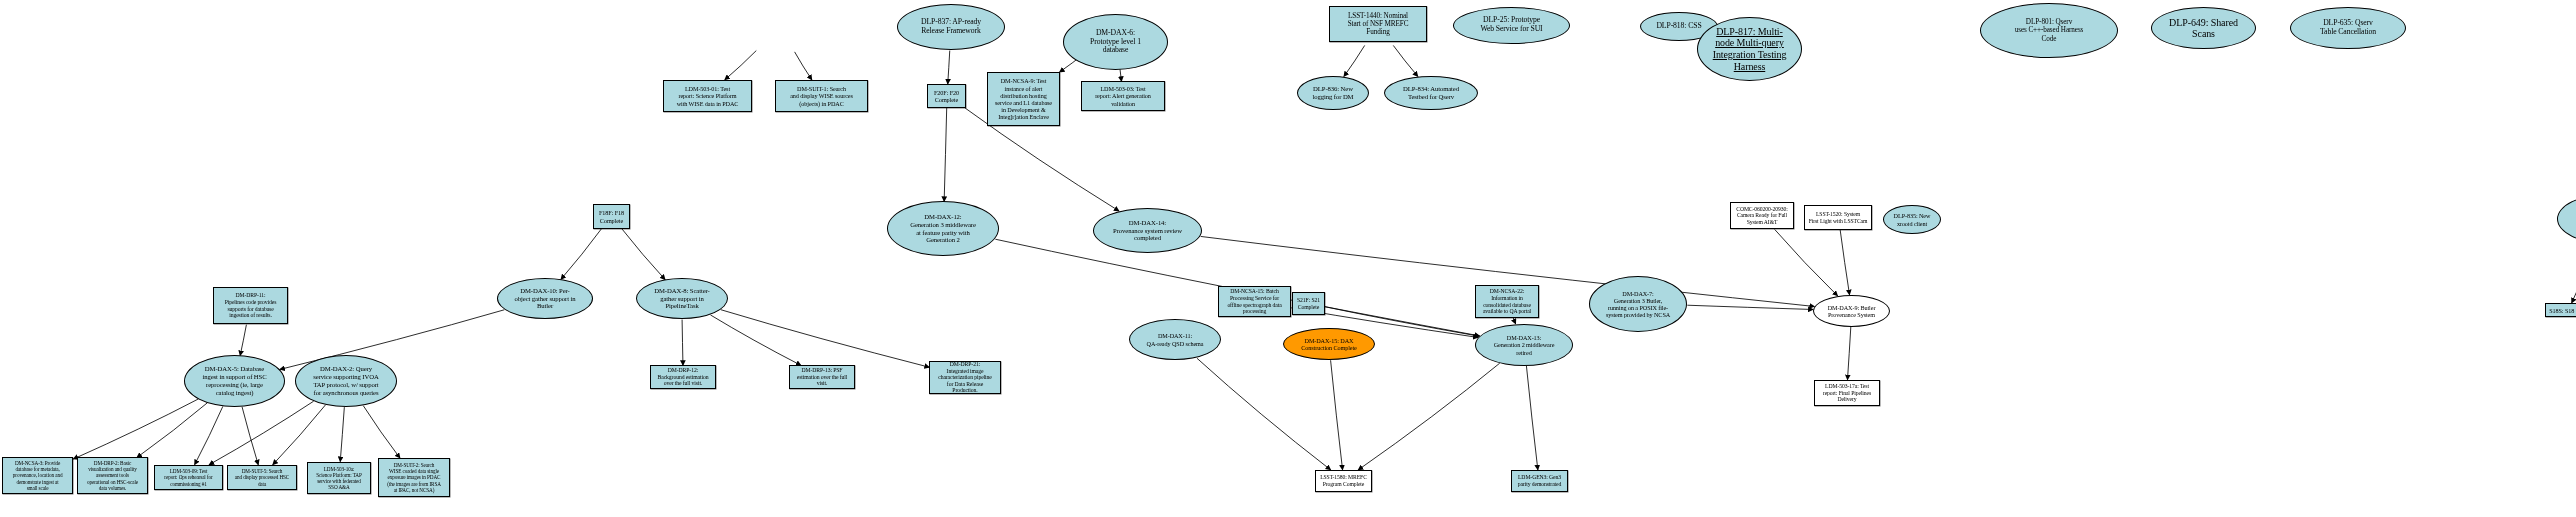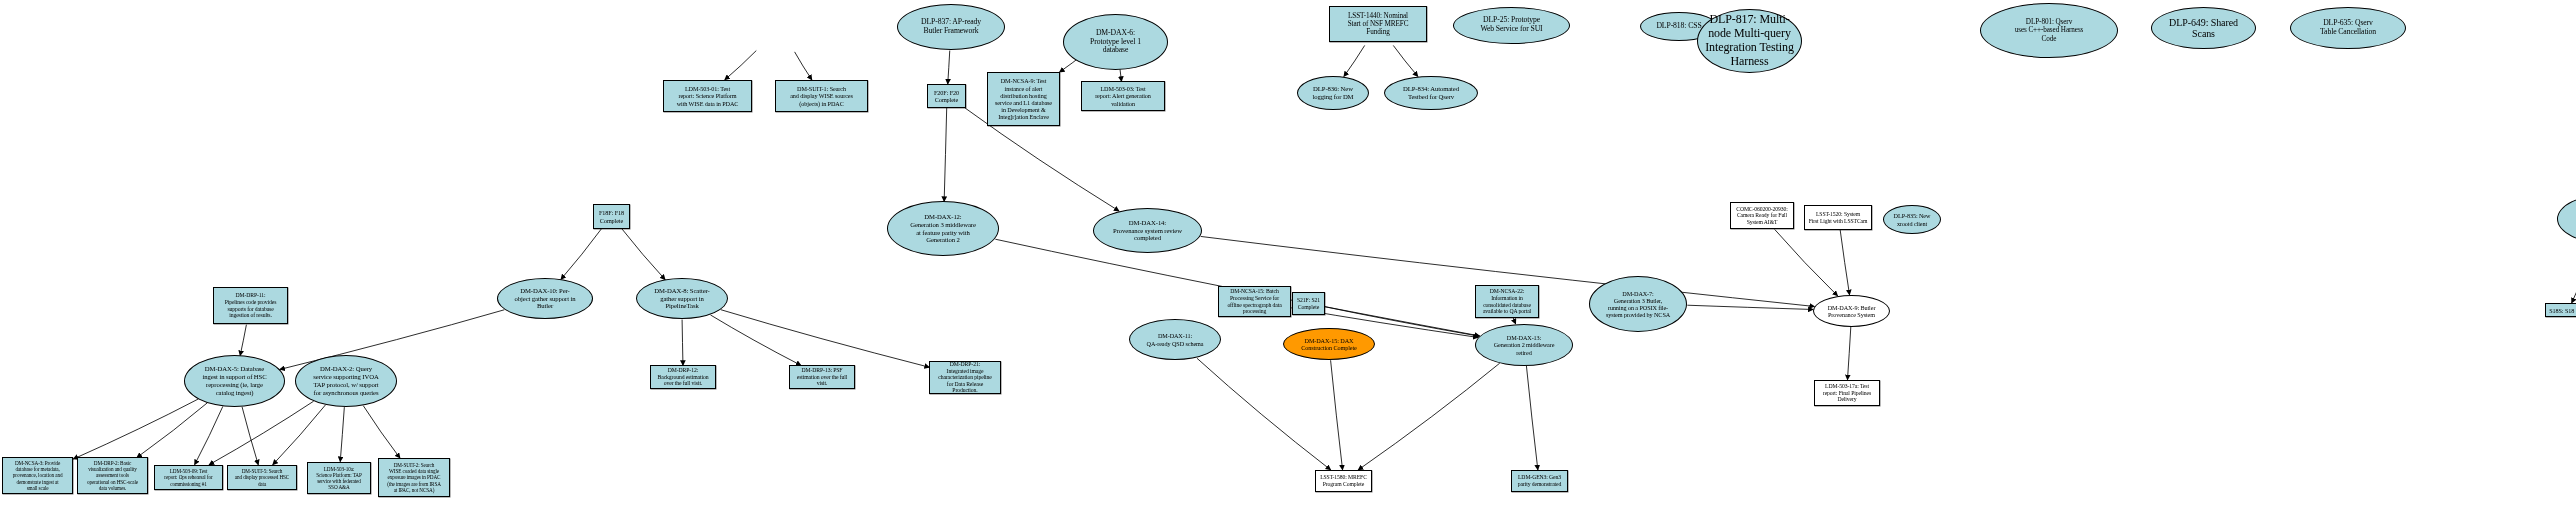--- a/index.html
+++ b/index.html
@@ -113,40 +113,40 @@
         <path d="M 2937.0 617.0 Q 2939.1 622.8 2941.7 628.6" marker-end="url(#arrow)"></path>
         <path d="M 2323.2 695.2 Q 2442.6 803.6 2582.8 912.0" marker-end="url(#arrow)"></path>
         <path d="M 2582.4 699.0 Q 2593.1 805.5 2605.7 912.0" marker-end="url(#arrow)"></path>
         <path d="M 2910.8 704.6 Q 2784.3 808.3 2635.8 912.0" marker-end="url(#arrow)"></path>
         <path d="M 2962.5 710.0 Q 2972.7 811.0 2984.7 912.0" marker-end="url(#arrow)"></path>
       </g>
   </svg>
   <div id="node-layer">
       <div class="node ellipse" style="left: 897px; top: 4.1px; width: 108px; height: 46px; background: rgb(172, 217, 224); font-size: 7.7px;">
         <span class="node-label">DLP-837: AP-ready
-Butler Framework</span>
+Release Framework</span>
       </div>
       <div class="node ellipse" style="left: 1063px; top: 14px; width: 105px; height: 56px; background: rgb(172, 217, 224); font-size: 7.7px;">
         <span class="node-label">DM-DAX-6:
 Prototype level 1
 database</span>
       </div>
       <div class="node box" style="left: 1329px; top: 6.2px; width: 98px; height: 36px; background: rgb(172, 217, 224); font-size: 7.2px;">
         <span class="node-label">LSST-1440: Nominal
 Start of NSF MREFC
 Funding</span>
       </div>
       <div class="node ellipse" style="left: 1453px; top: 6.7px; width: 117px; height: 37px; background: rgb(172, 217, 224); font-size: 7.7px;">
         <span class="node-label">DLP-25: Prototype
 Web Service for SUI</span>
       </div>
       <div class="node ellipse" style="left: 1640px; top: 12px; width: 78px; height: 29px; background: rgb(172, 217, 224); font-size: 7.7px;">
         <span class="node-label">DLP-818: CSS</span>
       </div>
-      <div class="node ellipse" style="left: 1697px; top: 9px; width: 105px; height: 64px; background: rgb(172, 217, 224); font-size: 12px;">
+      <div class="node ellipse" style="left: 1697px; top: 17px; width: 105px; height: 64px; background: rgb(172, 217, 224); font-size: 10px; text-decoration: underline;">
         <span class="node-label">DLP-817: Multi-
 node Multi-query
 Integration Testing
 Harness</span>
       </div>
       <div class="node ellipse" style="left: 1980px; top: 3.1px; width: 138px; height: 55px; background: rgb(172, 217, 224); font-size: 7.2px;">
         <span class="node-label">DLP-801: Qserv
 uses C++-based Harness
 Code</span>
       </div>

